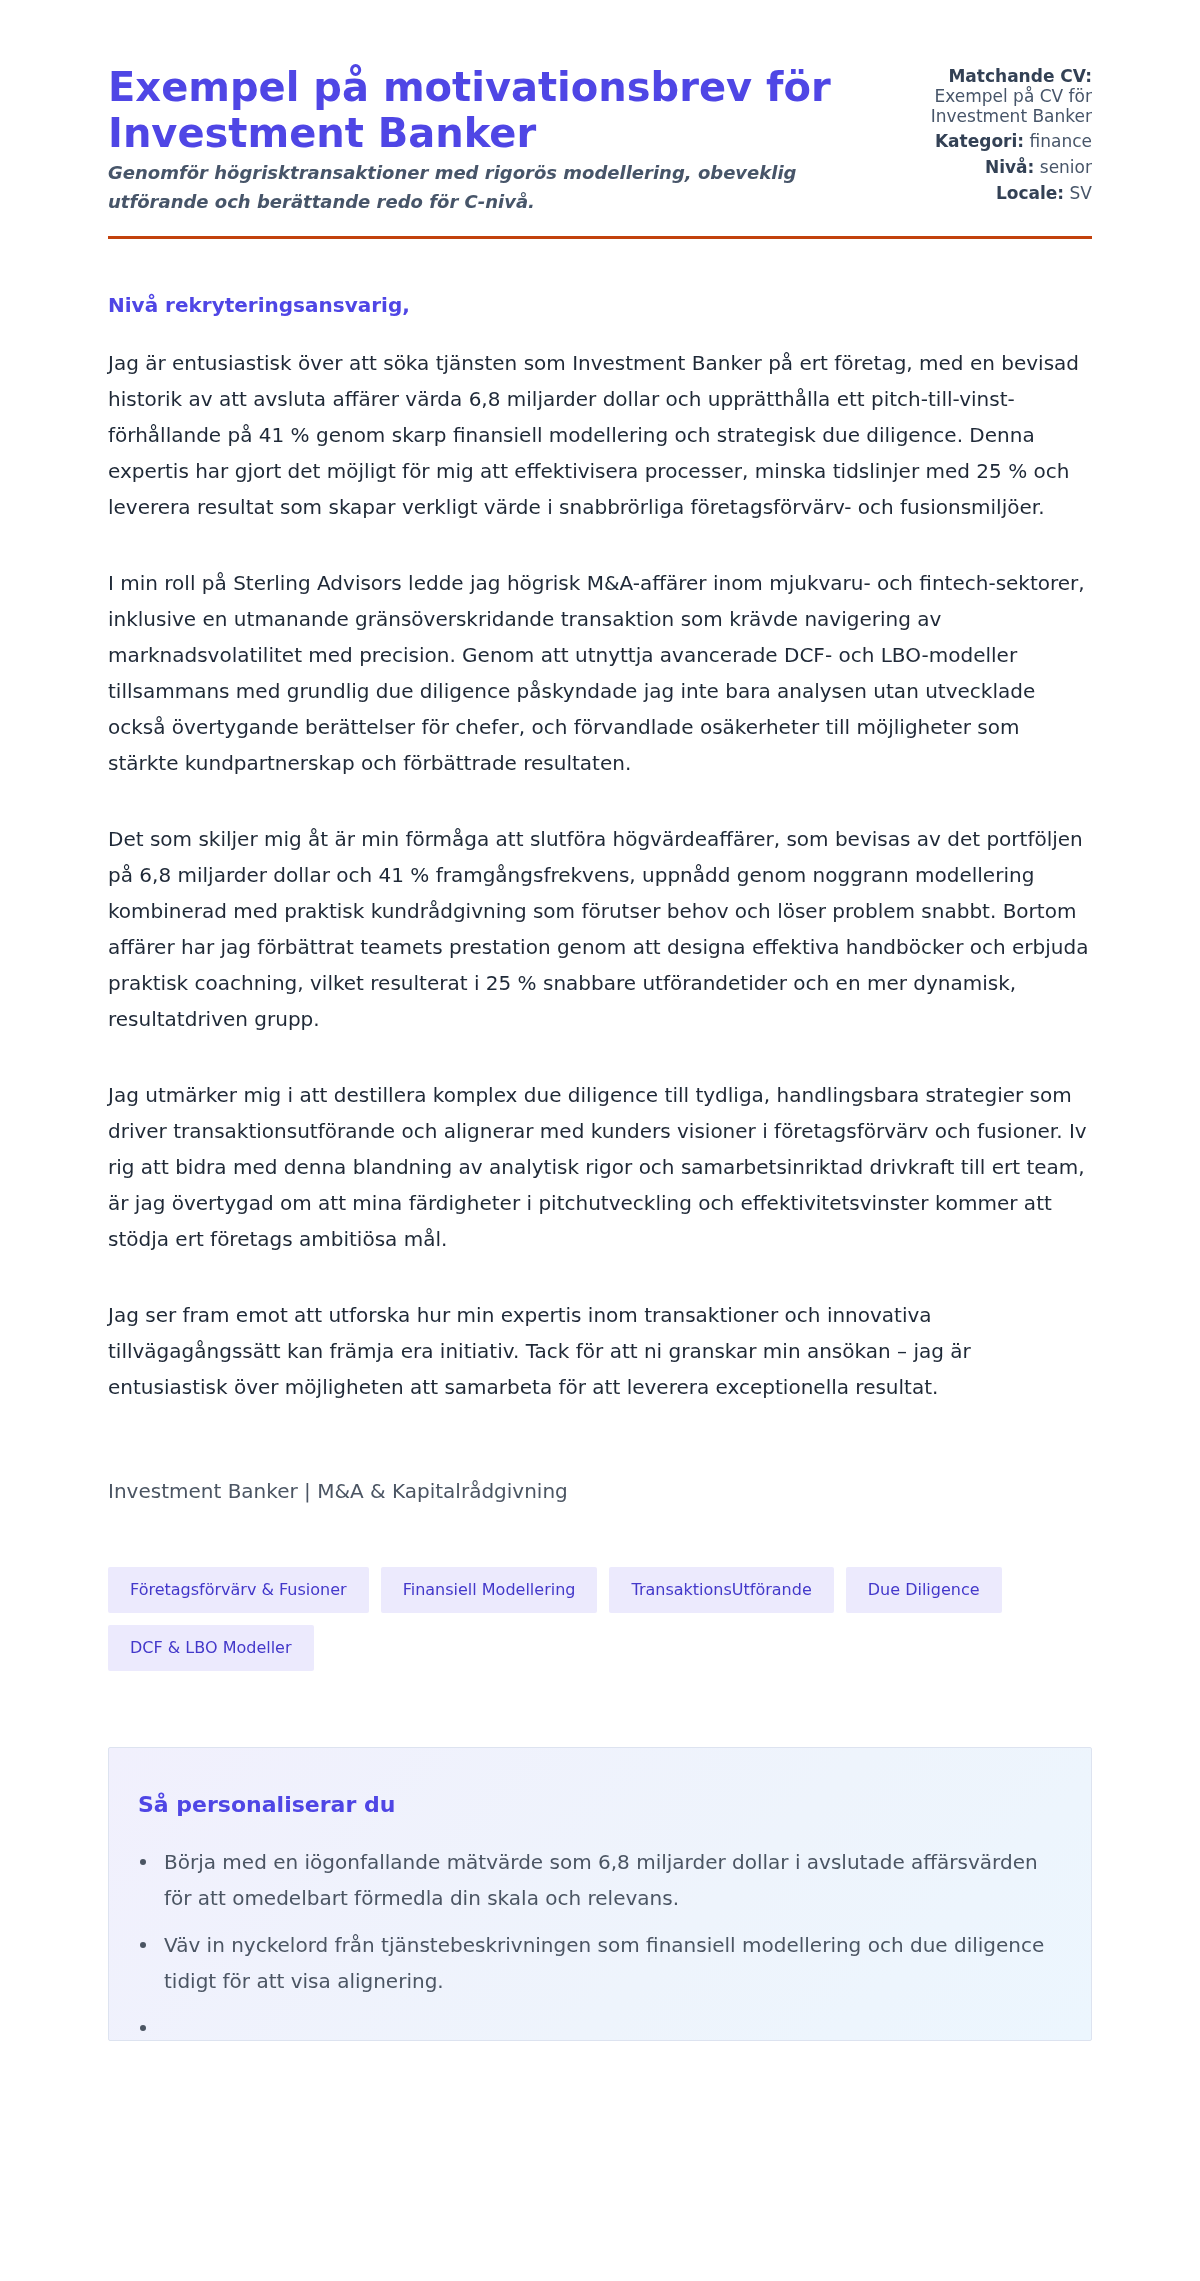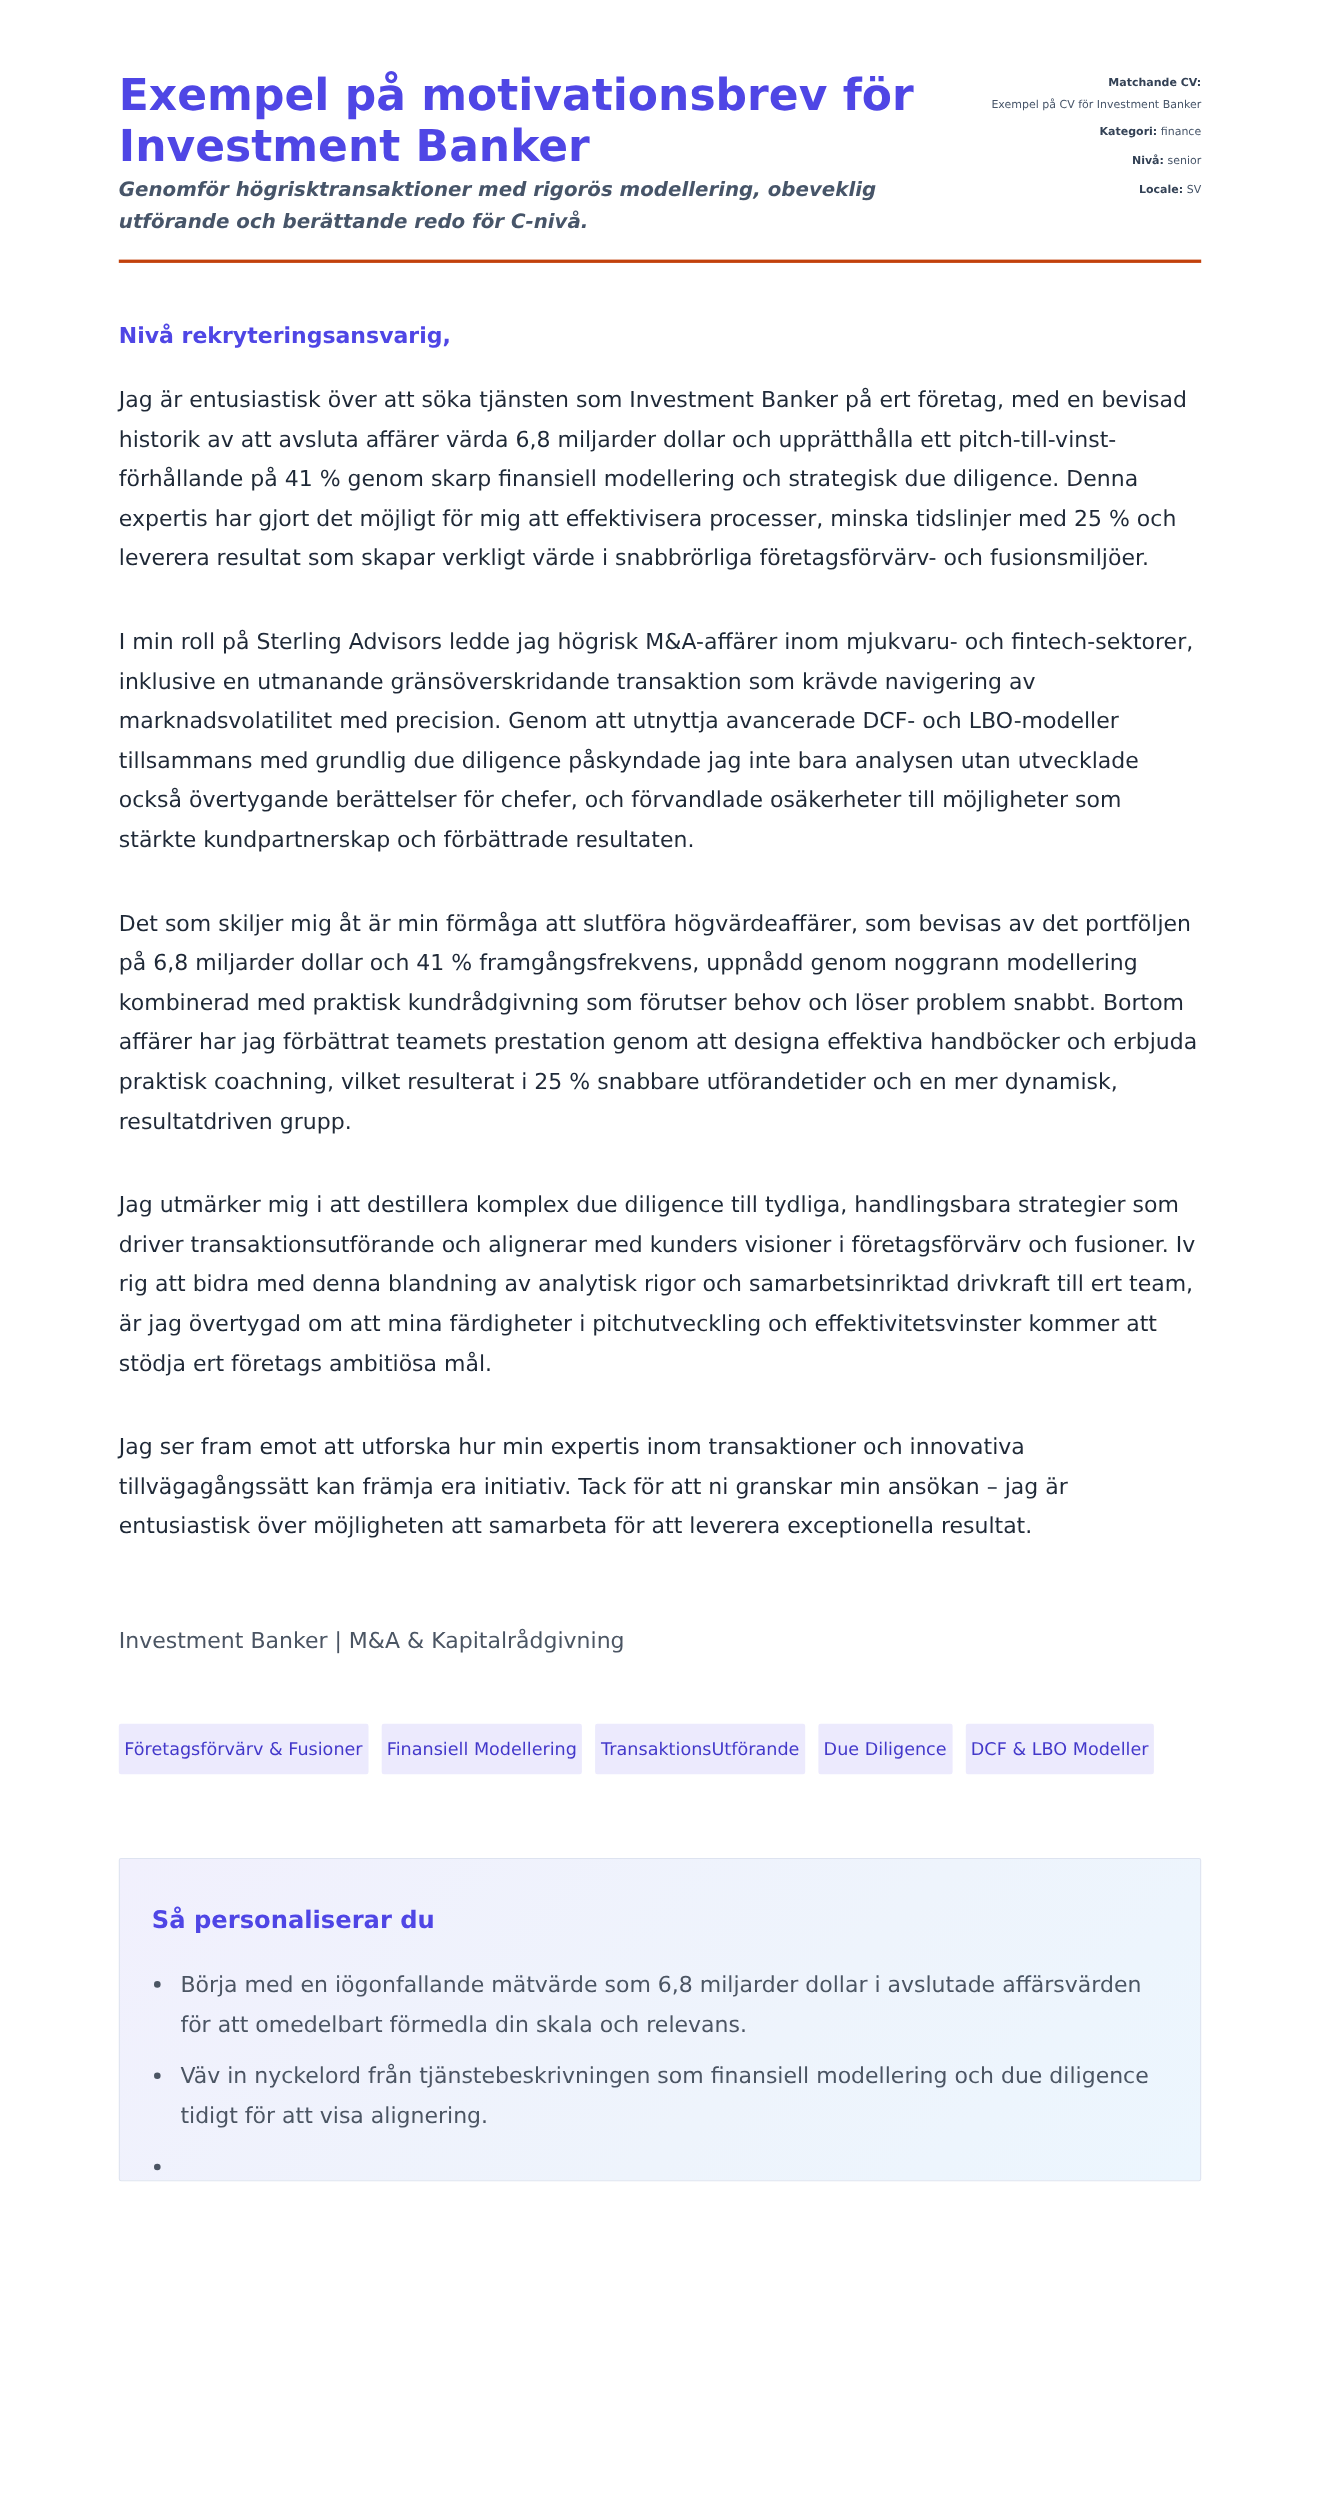--- a/index.html
+++ b/index.html
@@ -30,21 +30,21 @@
     .subtitle {
       font-size: 18px;
       line-height: 29px;
       font-weight: bold;
       color: #475569;
       margin-top: 2px;
       font-style: italic;
     }
     .meta {
       text-align: right;
-      font-size: 10px;
+      font-size: 17px;
       line-height: 20px;
       color: #475569;
       width: 200px;
       margin-top: 2px;
     }
     .meta .row { margin-bottom: 6px; }
     .meta .row.cv { margin-bottom: 5px; }
     .meta b { color: #334155; font-weight: bold; }
     .meta .cv-value { display: block; }
 
@@ -80,21 +80,21 @@
       display: flex;
       flex-wrap: wrap;
       gap: 12px 12px;
       width: 990px;
     }
     .tag {
       background: #eceafd;
       color: #4338ca;
       font-size: 16px;
       line-height: 20px;
-      padding: 13px 5px;
+      padding: 13px 22px;
       border-radius: 2px;
     }
     .tips {
       margin-top: 76px;
       border: 1px solid #dde3f0;
       background: linear-gradient(135deg, #f1f0fd 0%, #eef4fc 60%, #ecf6fe 100%);
       padding: 42px 29px 30px 29px;
       border-radius: 2px;
     }
     .tips-title {

